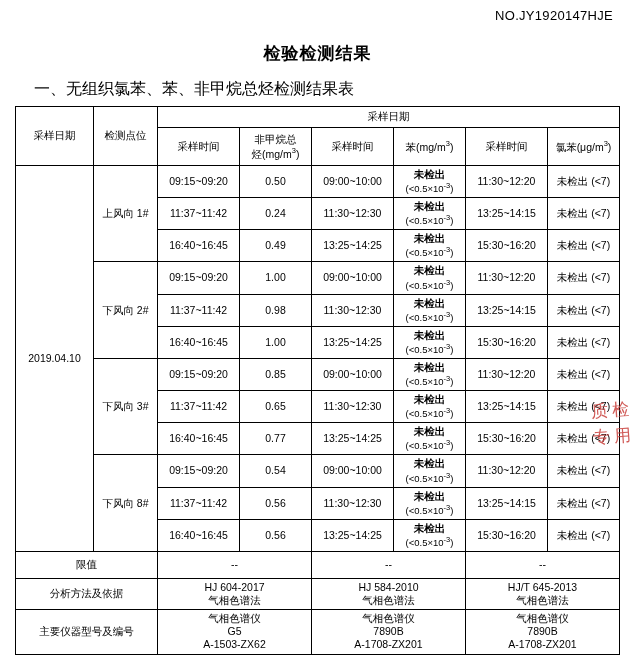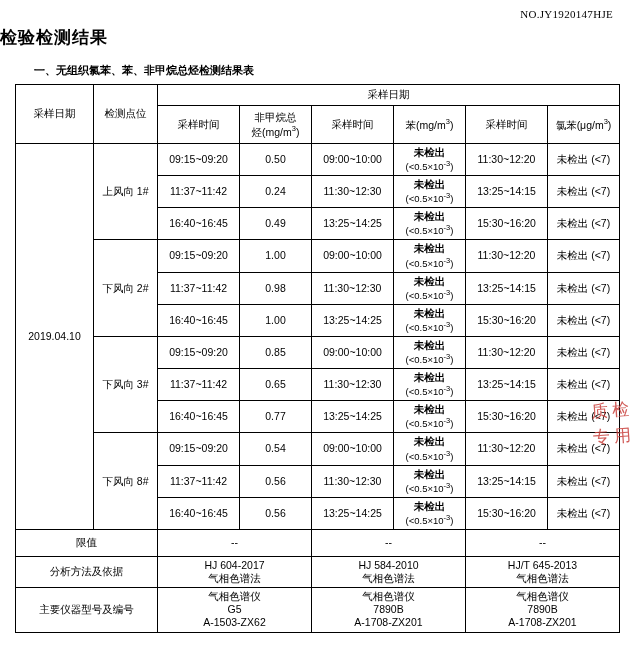--- a/index.html
+++ b/index.html
@@ -12,34 +12,35 @@
     background: #ffffff;
     font-family: "Liberation Sans", sans-serif;
     color: #000000;
     position: relative;
     overflow: hidden;
   }
   .doc-no {
     position: absolute;
     top: 8px;
     right: 22px;
-    font-size: 11px;
-    font-family: Liberation Serif, serif;
+    font-size: 13px;
+    font-family: Liberation Sans, sans-serif;
     letter-spacing: 0.3px;
   }
   .title {
+    text-align: center;
     font-size: 17px;
     font-weight: bold;
-    margin-top: 26px;
+    margin-top: 42px;
     letter-spacing: 1px;
   }
   .section-title {
     margin: 14px 17px 6px 34px;
-    font-size: 11px;
-    font-weight: bold;
+    font-size: 16px;
+    font-weight: normal;
   }
   table.main {
     border-collapse: collapse;
     margin: 0 auto;
     width: 574px;
     table-layout: fixed;
   }
   table.main td, table.main th {
     border: 1px solid #000;
     font-size: 10.5px;

